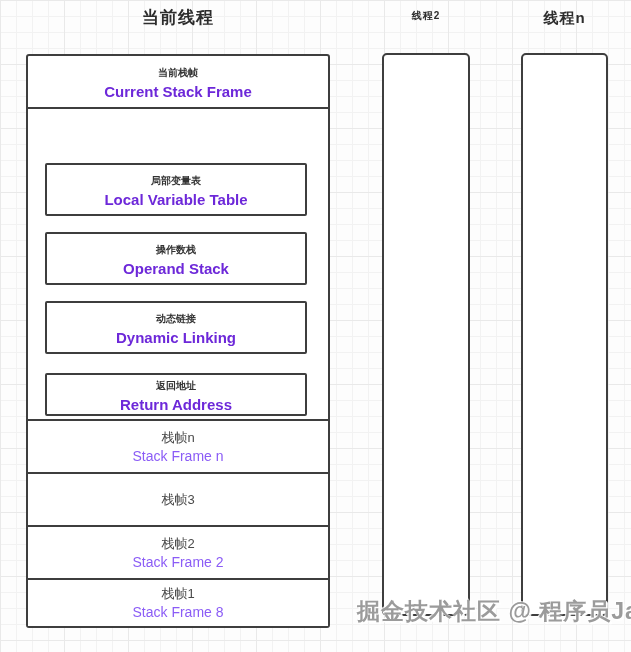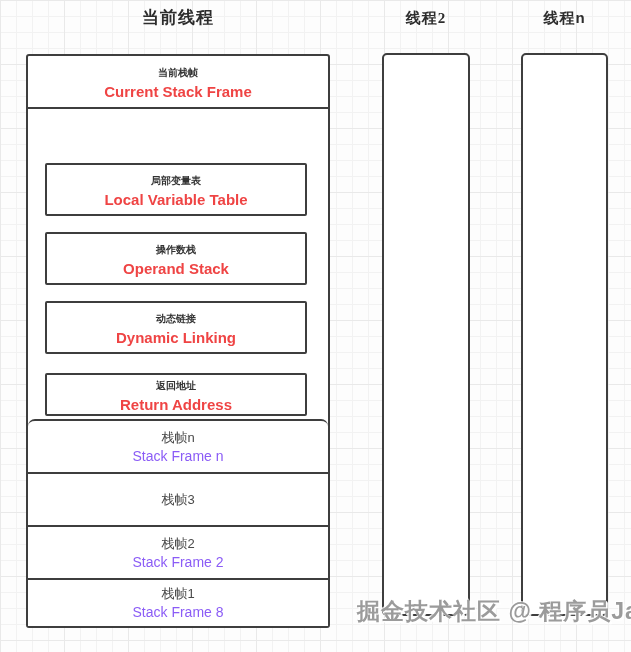--- a/index.html
+++ b/index.html
@@ -15,21 +15,21 @@
       linear-gradient(90deg,#e9e9e9 1px, transparent 1px),
       linear-gradient(#f2f2f2 1px, transparent 1px),
       linear-gradient(90deg,#f2f2f2 1px, transparent 1px);
     background-size:64px 64px,64px 64px,16px 16px,16px 16px;
   }
   .col-title{
     position:absolute;text-align:center;font-weight:bold;color:#2d2d2d;
     font-size:17px;letter-spacing:1px;
   }
   .t-current{left:26px;top:6px;width:304px;}
-  .t-thread2{left:382px;top:9px;width:88px;font-size:15px;font-family:Liberation Serif, serif;}
+  .t-thread2{left:382px;top:9px;width:88px;font-size:10px;}
   .t-threadn{left:521px;top:9px;width:87px;font-size:15px;}
 
   .outer{
     position:absolute;left:26px;top:54px;width:304px;height:574px;
     border:2px solid #3e3e3e;border-radius:3px;background:#ffffff;
     box-sizing:border-box;
   }
   .hdr{
     position:absolute;top:0;left:0;right:0;height:51px;
     border-bottom:2px solid #3e3e3e;
@@ -44,27 +44,27 @@
   .comp0{top:59px;}
   .comp1{top:128px;}
   .comp2{top:197px;}
   .comp3{top:269px;height:43px;}
   .row{
     position:absolute;left:0;right:0;height:53px;
     border-top:2px solid #3e3e3e;background:#ffffff;
     box-sizing:border-box;
     display:flex;flex-direction:column;justify-content:center;align-items:center;
   }
-  .row0{top:363px;border-radius:7px;}
+  .row0{top:363px;}
   .row1{top:416px;}
   .row2{top:469px;}
   .row3{top:522px;height:48px;}
 
   .zh-b{font-size:10px;font-weight:bold;color:#333333;line-height:19px;}
-  .en-b{font-size:15px;font-weight:bold;color:#ef4444;line-height:19px;}
+  .en-b{font-size:15px;font-weight:bold;color:#6d28d9;line-height:19px;}
   .zh-r{font-size:13px;font-weight:normal;color:#4a4a4a;line-height:19px;}
   .en-r{font-size:14px;font-weight:normal;color:#8b5cf6;line-height:19px;}
 
   .thread-box{
     position:absolute;top:53px;height:563px;
     border:2px solid #3e3e3e;border-radius:5px;background:#ffffff;
     box-sizing:border-box;
   }
   .tb2{left:382px;width:88px;}
   .tbn{left:521px;width:87px;}

